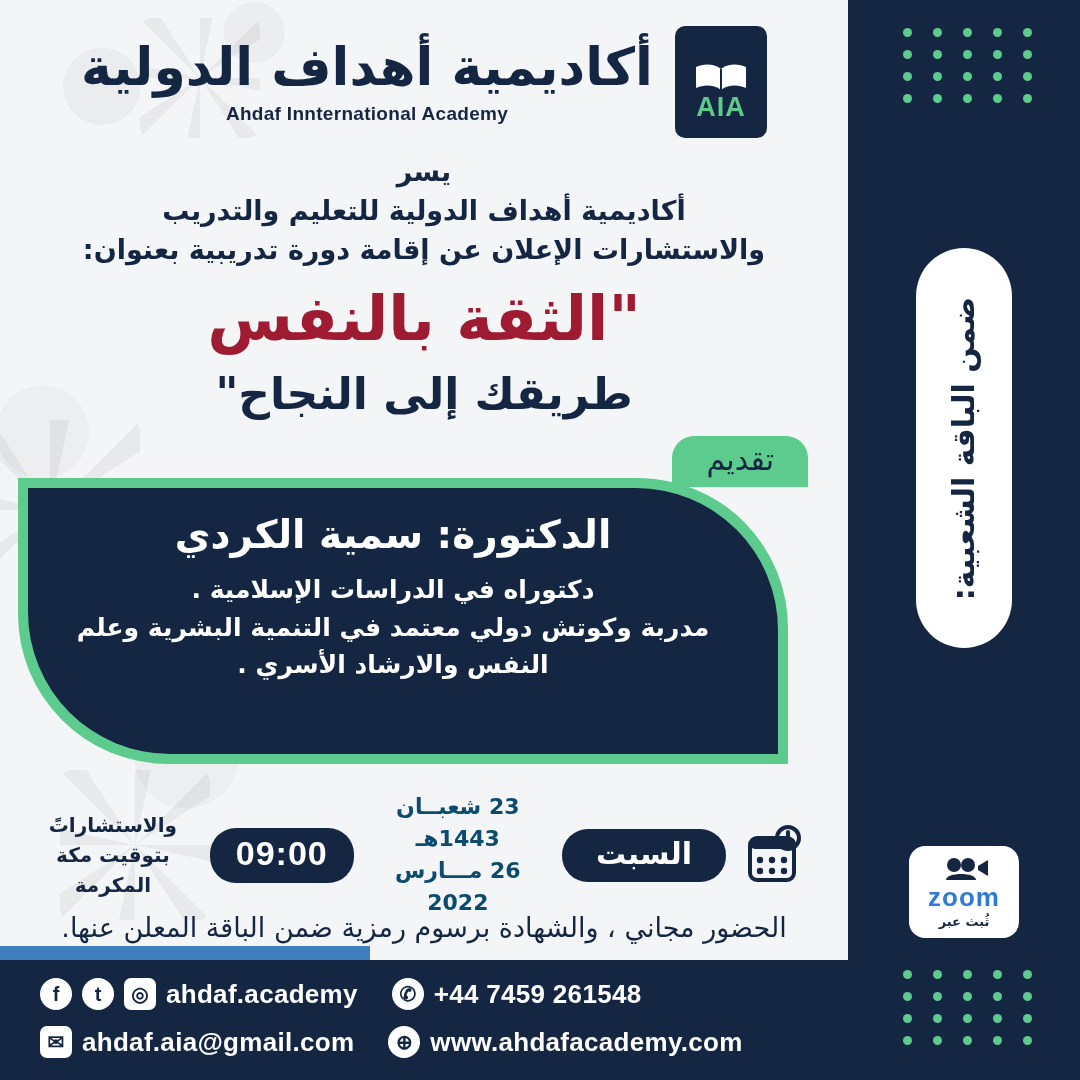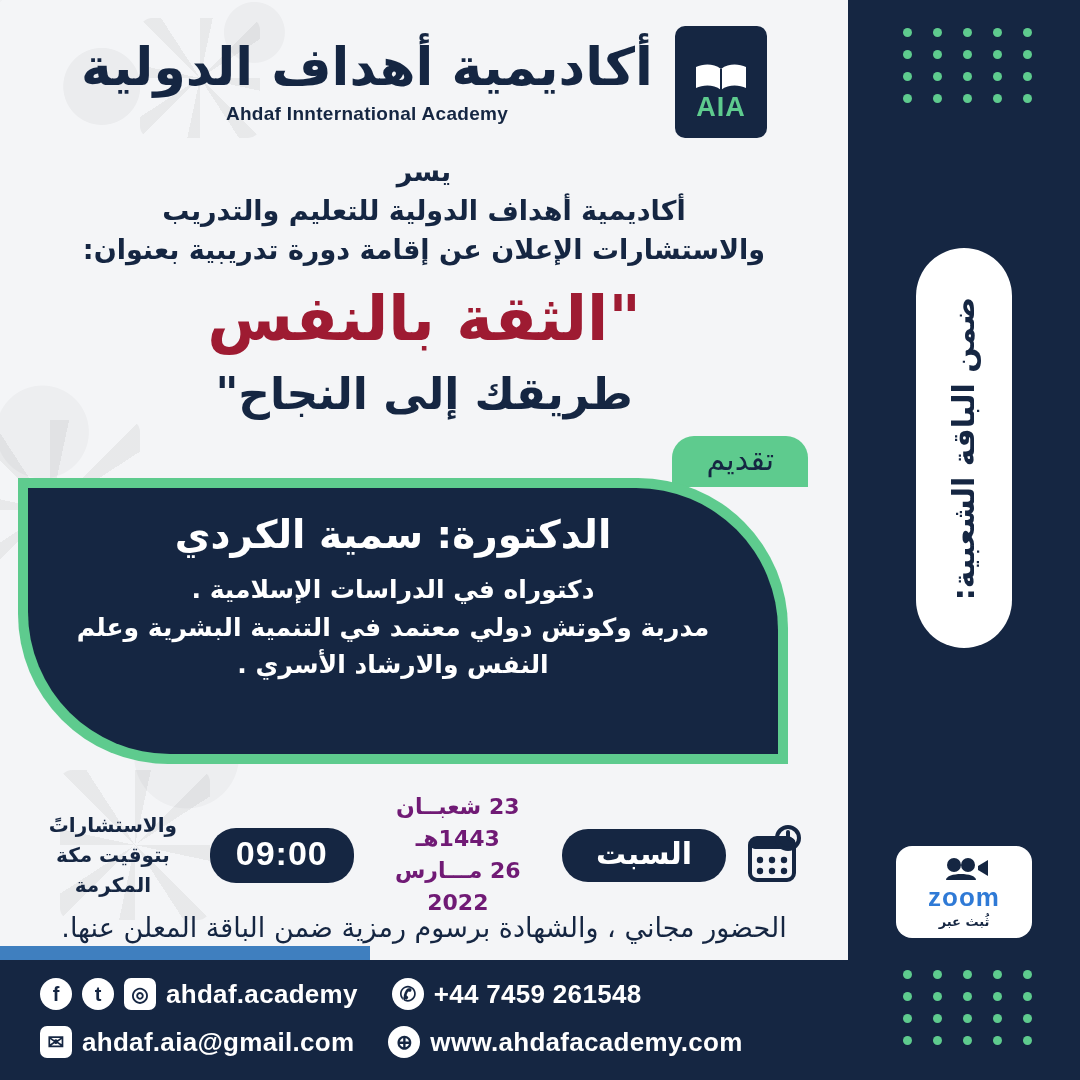--- a/index.html
+++ b/index.html
@@ -106,21 +106,21 @@
     color: #152642;
     letter-spacing: .5px;
   }
 
   
   .zoom-badge {
     position: absolute;
     left: 50%;
     transform: translateX(-50%);
     top: 846px;
-    width: 136px;
+    width: 110px;
     height: 92px;
     background: #ffffff;
     border-radius: 16px;
     display: flex;
     flex-direction: column;
     align-items: center;
     justify-content: center;
     gap: 2px;
   }
   .zoom-cam {
@@ -296,21 +296,21 @@
     font-size: 30px;
     font-weight: 700;
     border-radius: 26px;
     padding: 7px 34px 11px 34px;
   }
   .date-block {
     text-align: center;
     font-size: 22px;
     font-weight: 700;
     line-height: 1.45;
-    color: #701a75;
+    color: #0c4a6e;
   }
   .time-pill {
     background: #152642;
     color: #ffffff;
     font-size: 34px;
     font-weight: 700;
     border-radius: 26px;
     padding: 6px 26px 10px 26px;
     font-family: "Liberation Sans", sans-serif;
     letter-spacing: 1px;

